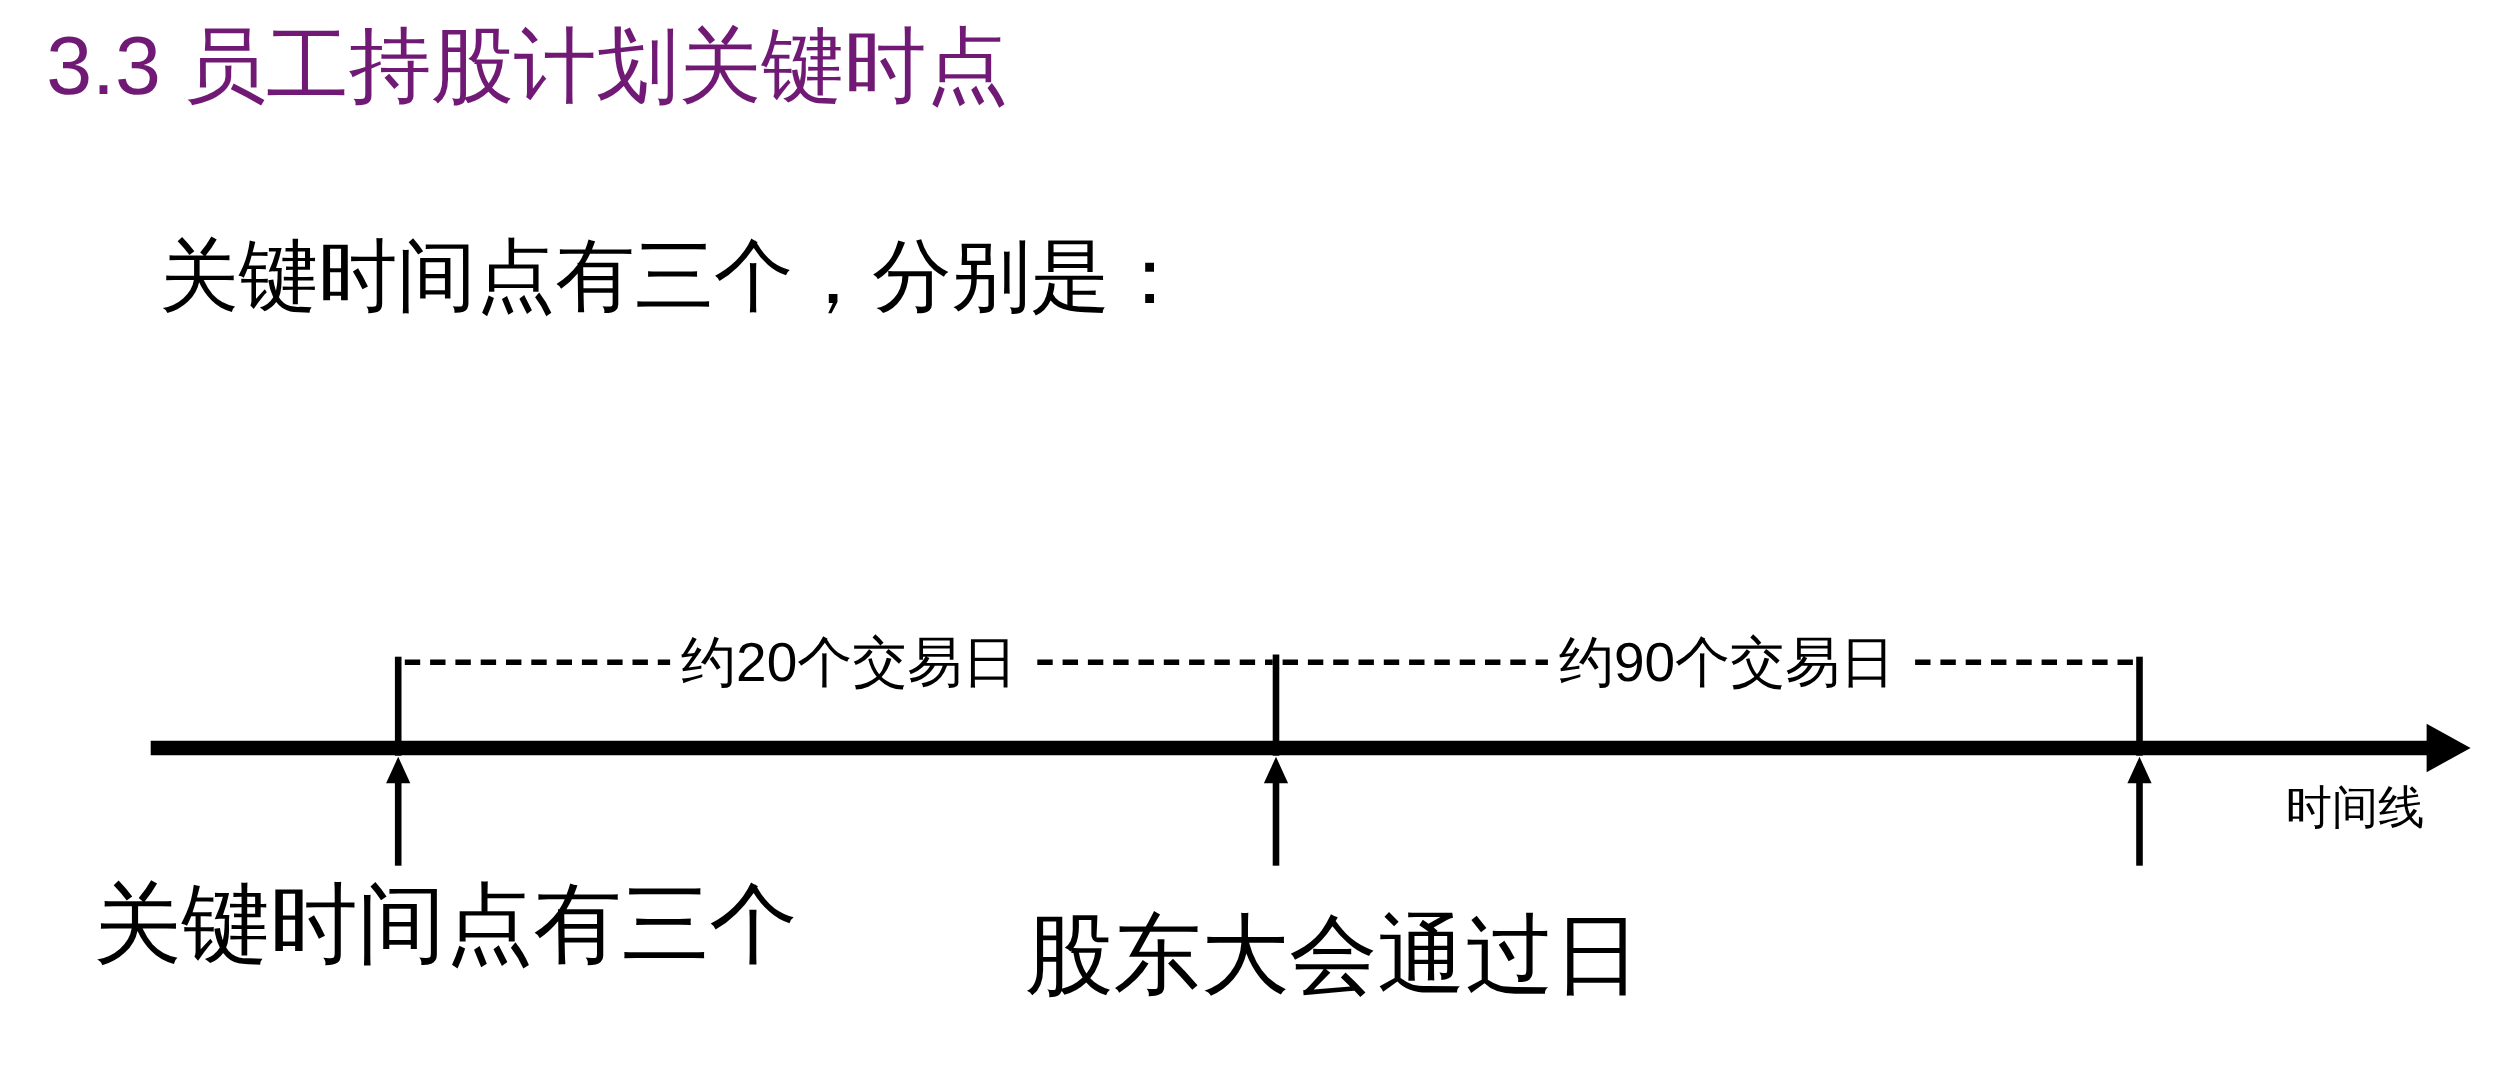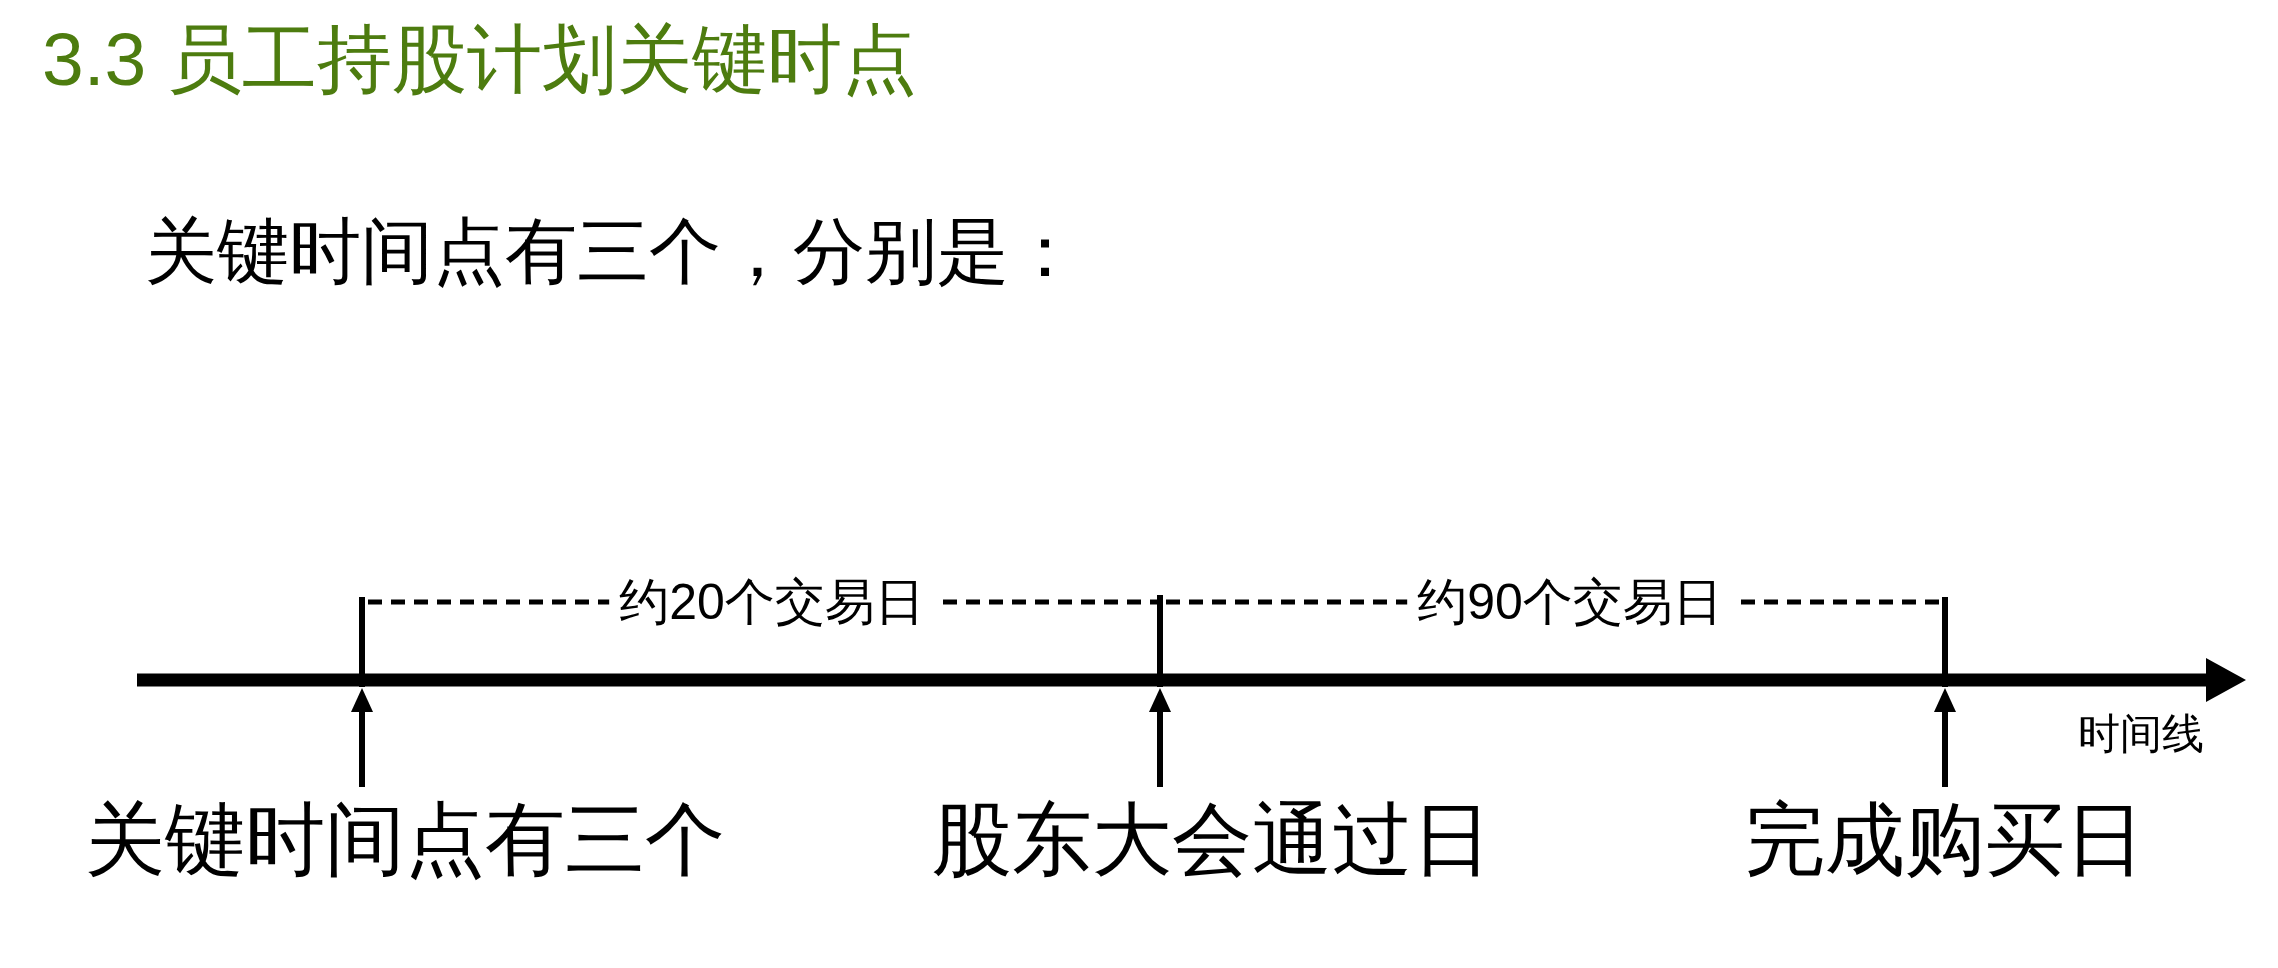--- a/index.html
+++ b/index.html
@@ -16,21 +16,21 @@
     font-family: "Liberation Sans", "DejaVu Sans", sans-serif;
     overflow: hidden;
   }
   .section-title {
     position: absolute;
     left: 42px;
     top: 18px;
     font-size: 75px;
     line-height: 1.1;
     font-weight: 400;
-    color: #4d7c0f;
+    color: #701a75;
     white-space: nowrap;
   }
   .intro-text {
     position: absolute;
     left: 145px;
     top: 212px;
     font-size: 72px;
     line-height: 1.1;
     font-weight: 400;
     color: #000000;
@@ -73,21 +73,21 @@
   }
   .event-label {
     position: absolute;
     top: 798px;
     font-size: 80px;
     line-height: 1.05;
     white-space: nowrap;
     color: #000000;
   }
   .event-label.e0 { left: 85px; }
-  .event-label.e1 { left: 1212px; transform: translateX(-50%); }
+  .event-label.e1 { left: 1212px; transform: translateX(-50%); margin-top: 28px; }
   .event-label.e2 { left: 1945px; transform: translateX(-50%); }
 </style>
 </head>
 <body>
 
 <div class="canvas">
 
   <div class="section-title">3.3 员工持股计划关键时点</div>
 
   <div class="intro-text">关键时间点有三个，分别是：</div>
@@ -123,16 +123,15 @@
     <div class="interval-label i0">约20个交易日</div>
 
     <div class="interval-label i1">约90个交易日</div>
 
     <div class="axis-label">时间线</div>
 
     <div class="event-label e0">关键时间点有三个</div>
 
     <div class="event-label e1">股东大会通过日</div>
 
-    <div class="event-label e2">完成购买日</div>
   </div>
 
 </div>
 
 </body></html>

